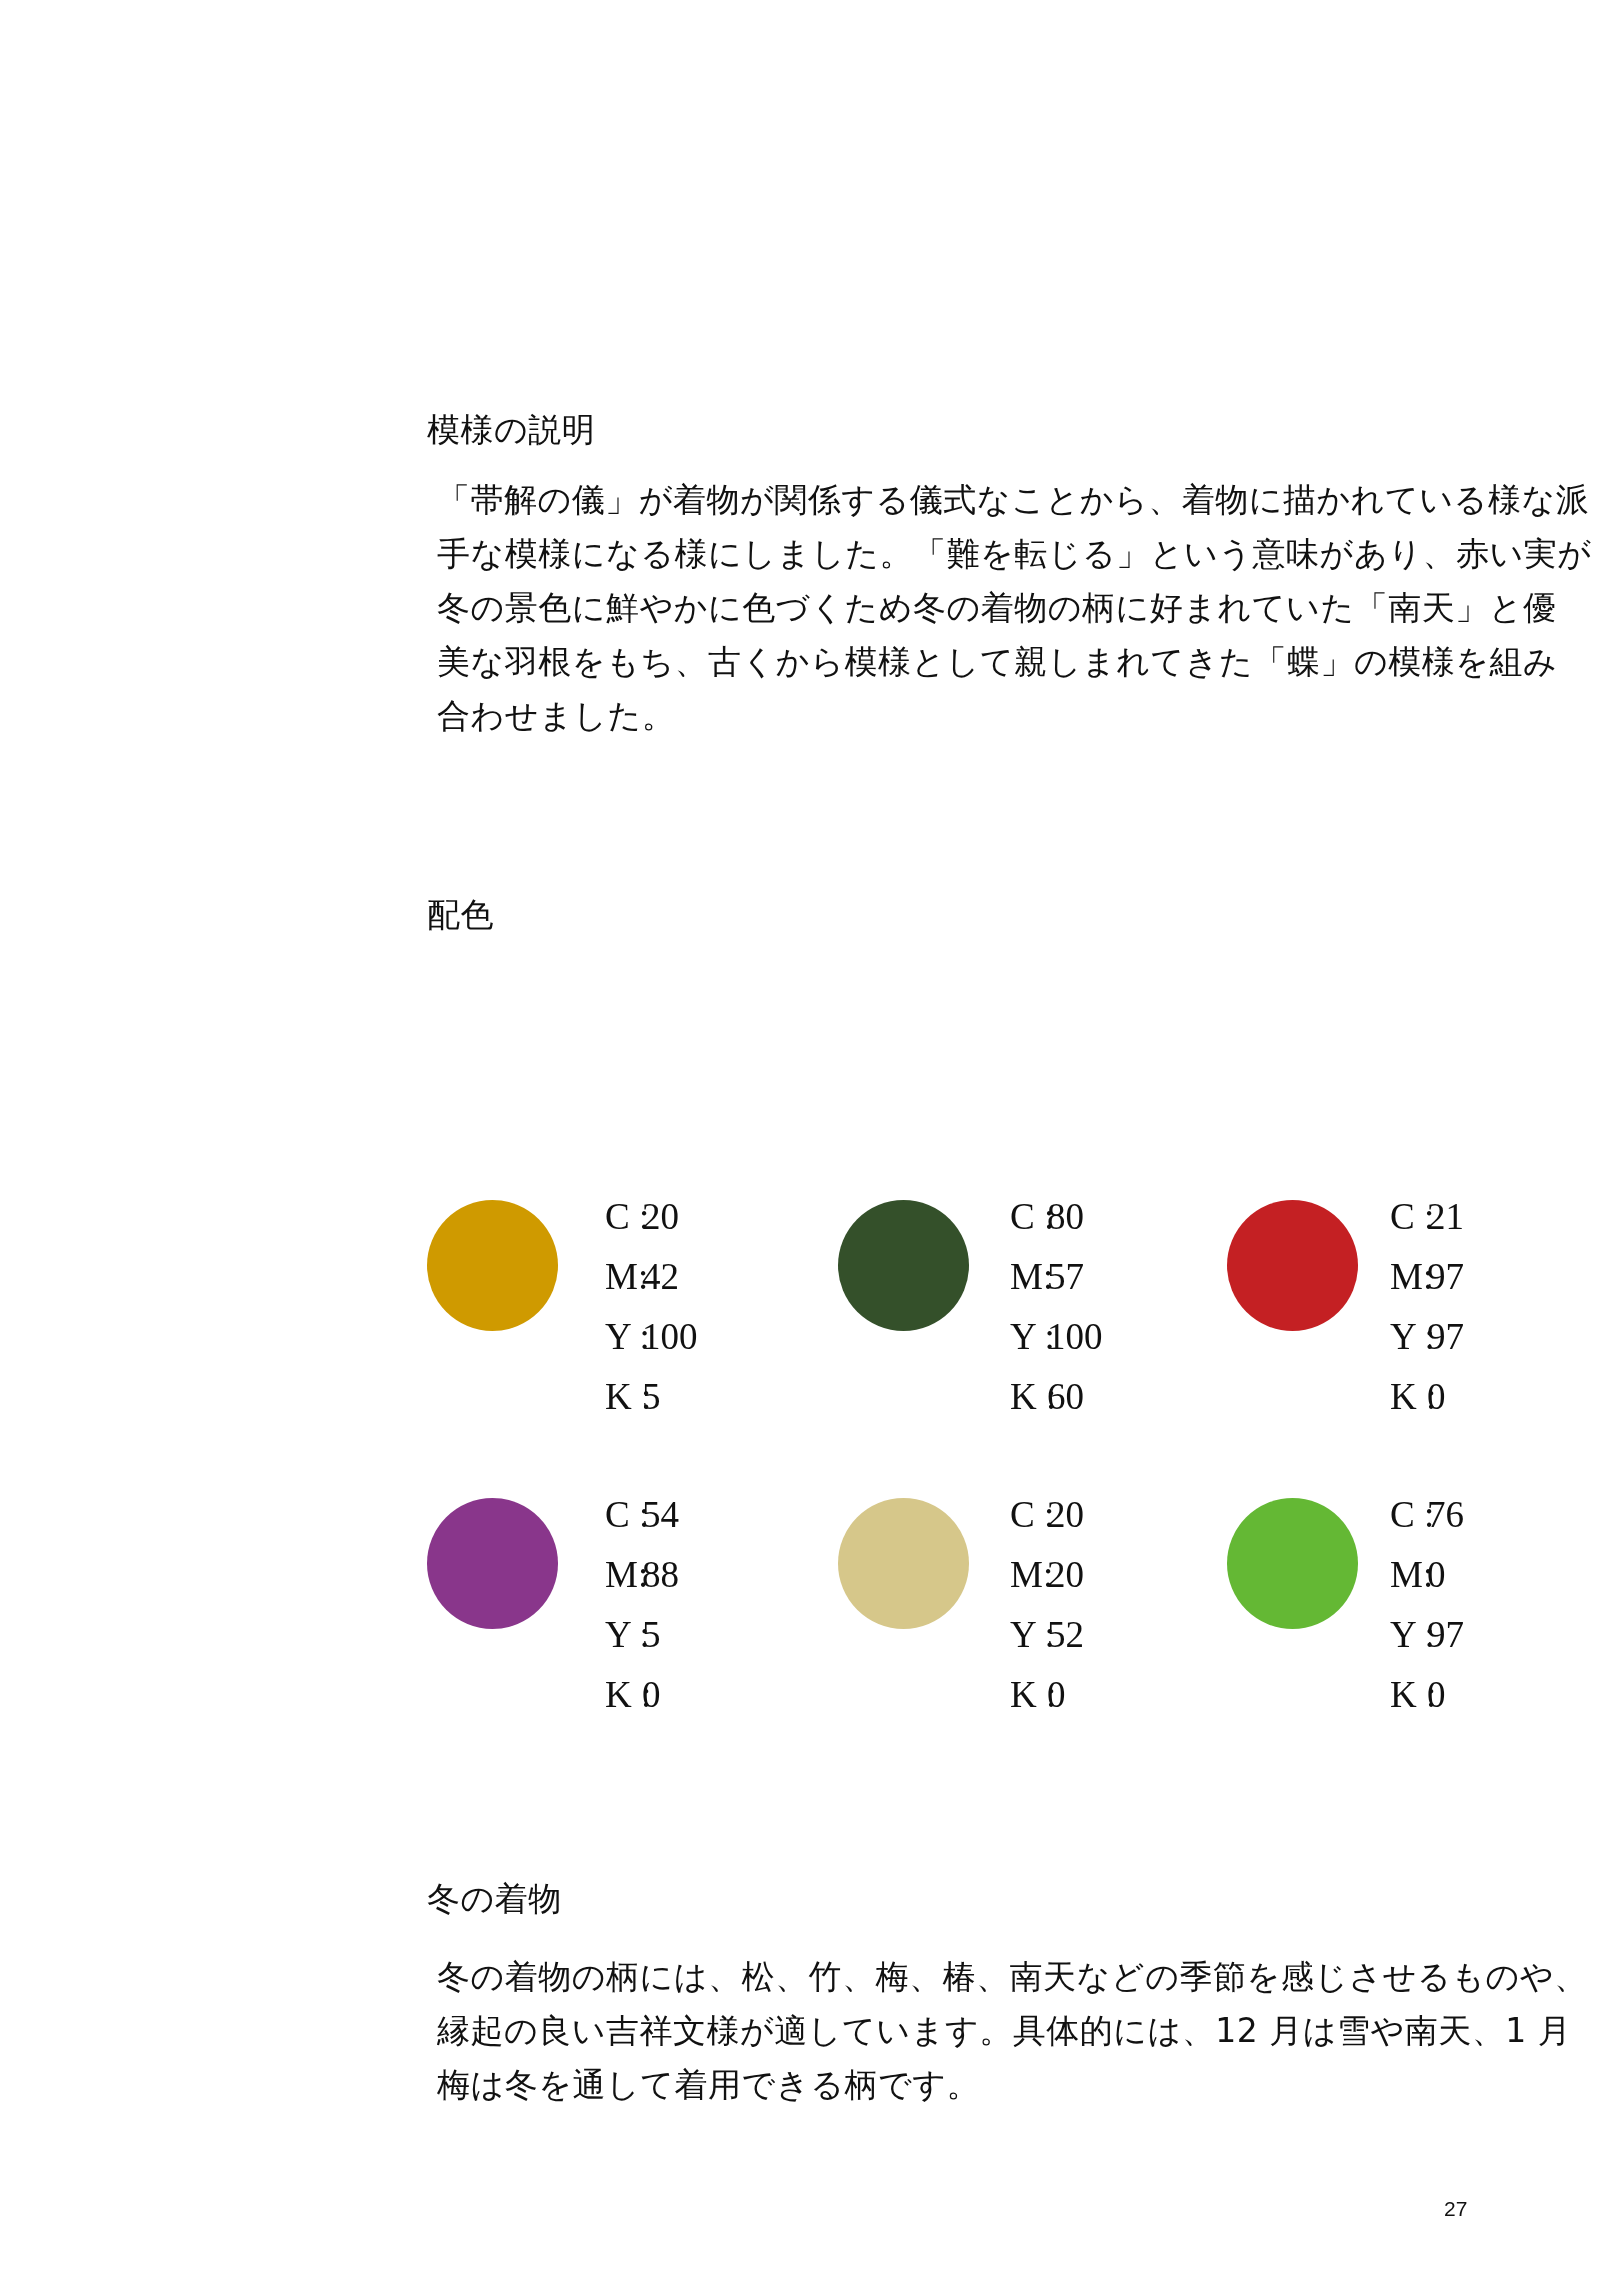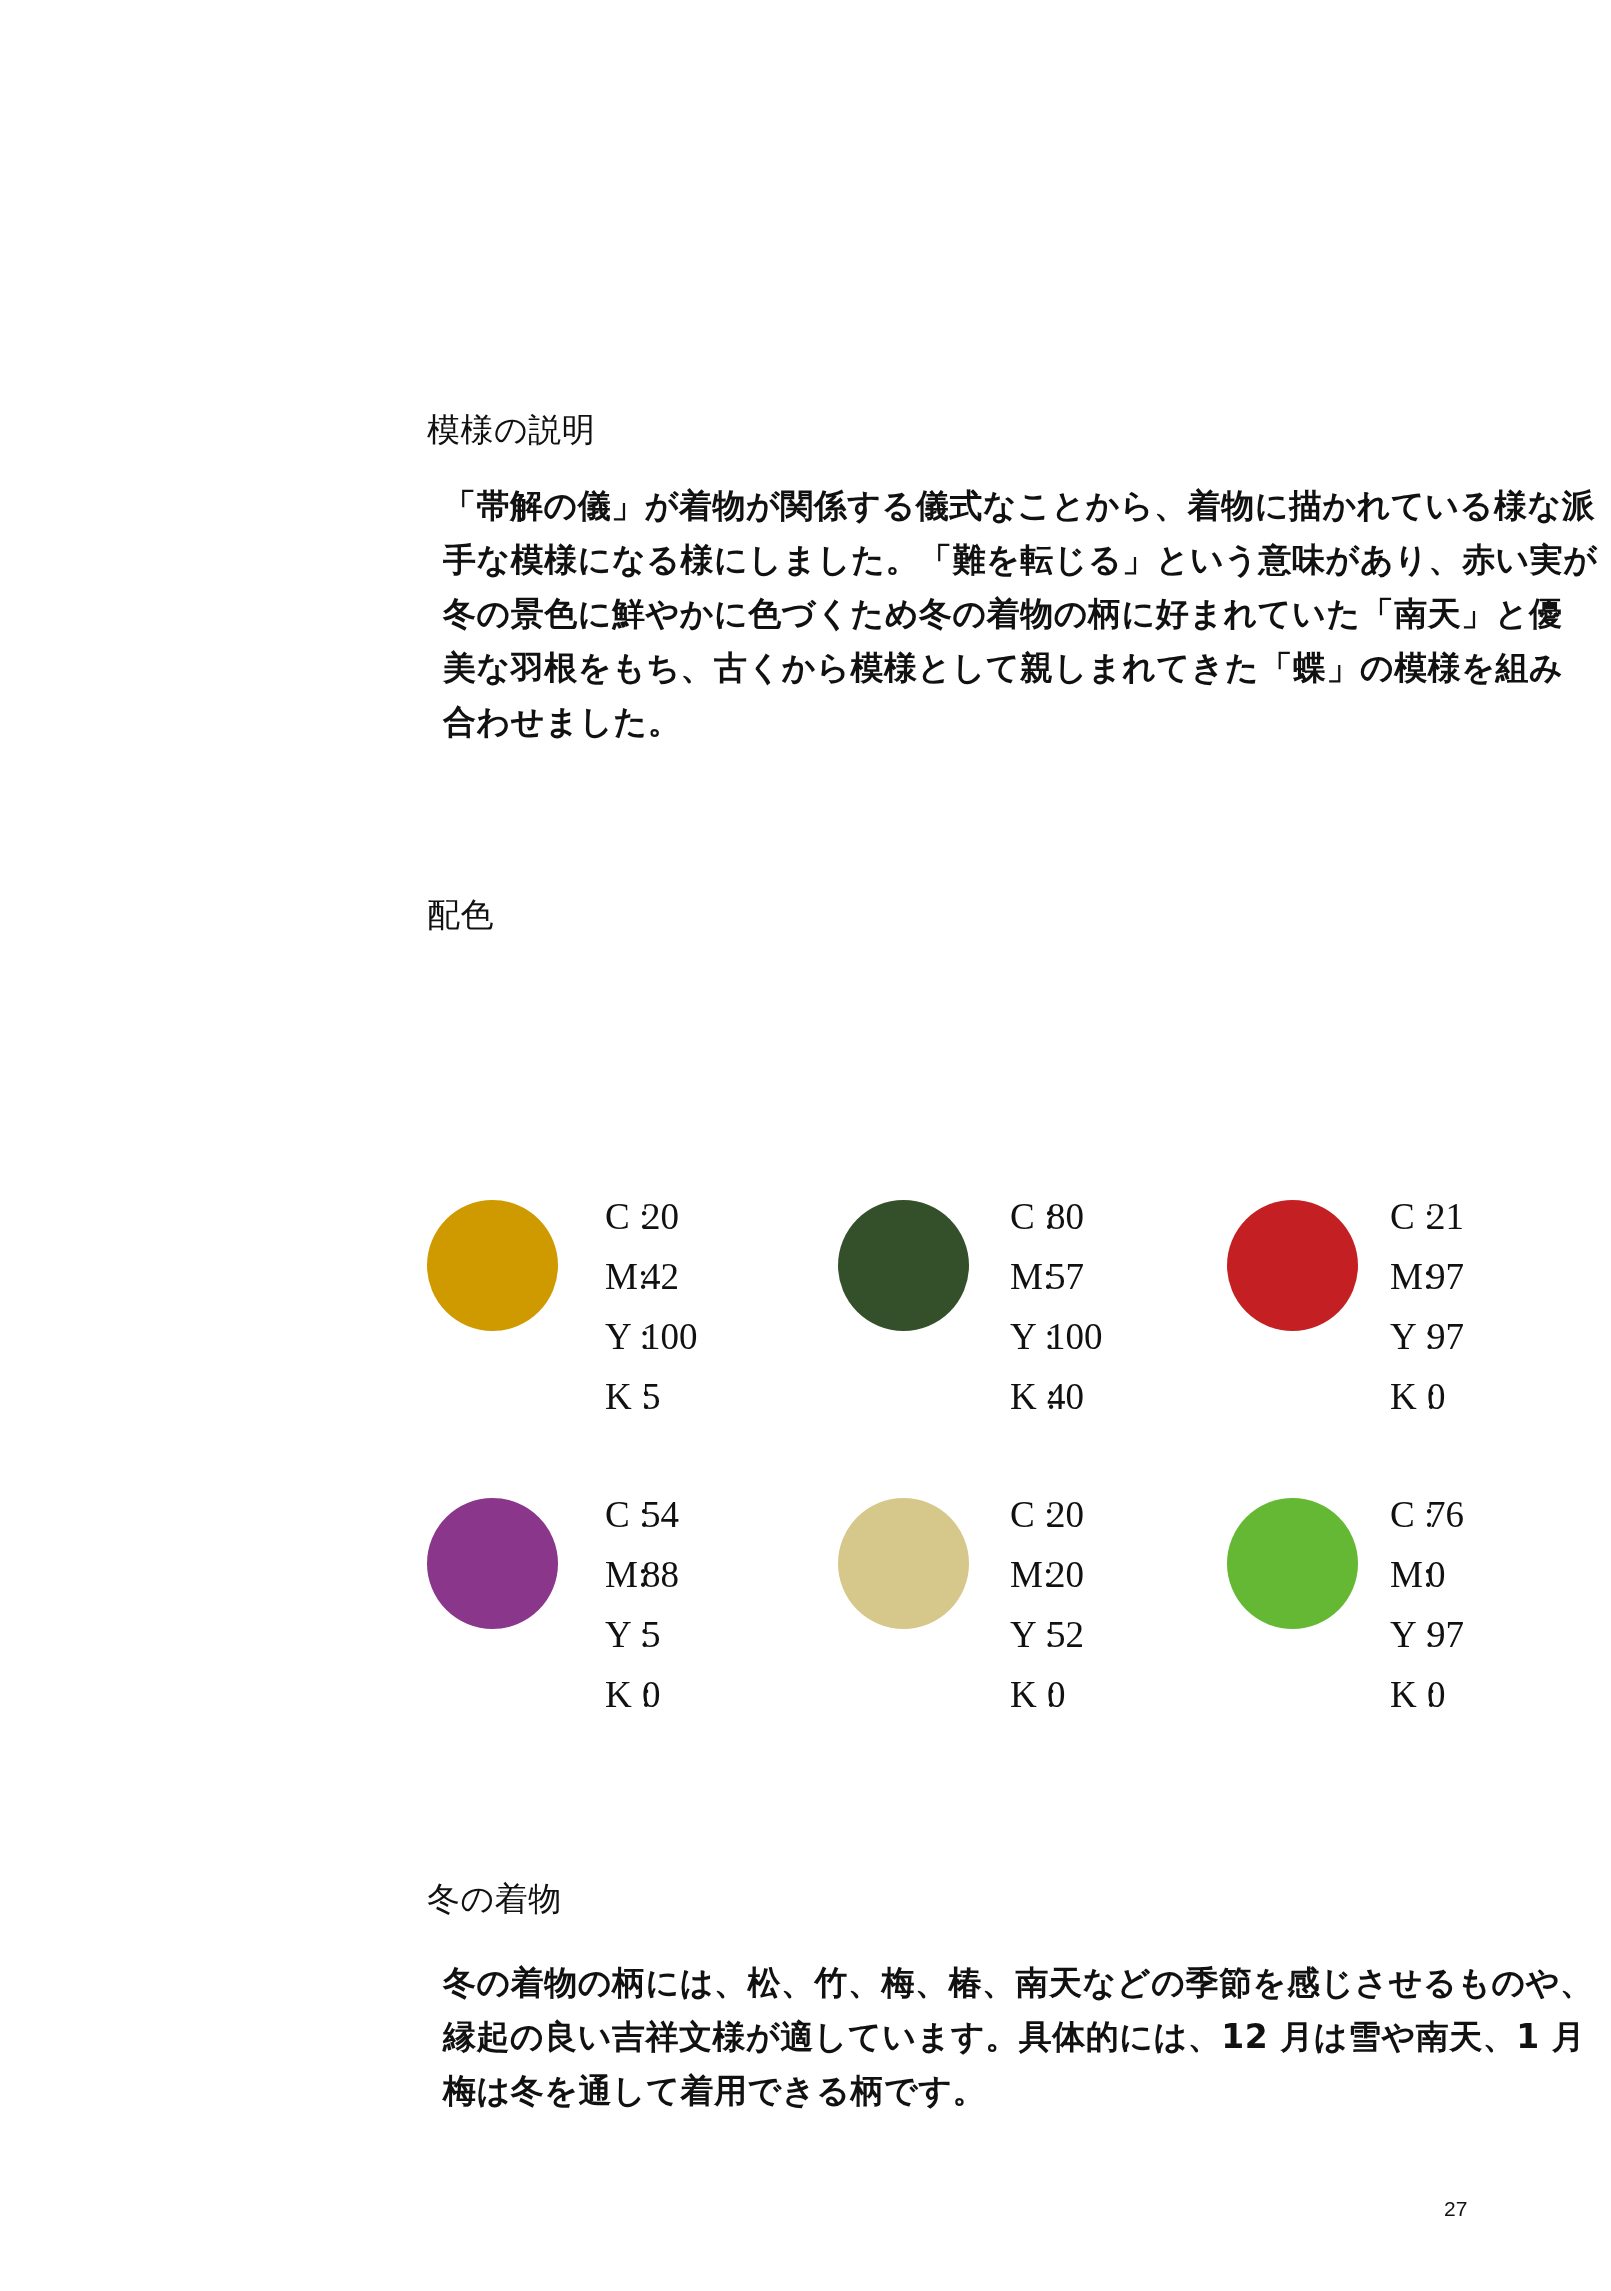--- a/index.html
+++ b/index.html
@@ -27,22 +27,21 @@
       line-height: 37px;
       margin: 0;
       font-weight: normal;
       white-space: nowrap;
       letter-spacing: 0.5px;
     }
     .para {
       position: absolute;
       left: 423px;
       width: 1078px;
-      margin: 16px;
-      font-weight: bold;
+      margin: 10px;
     }
     .para .line {
       display: block;
       font-size: 33px;
       line-height: 54px;
       height: 54px;
       white-space: nowrap;
       letter-spacing: 0.5px;
     }
     .swatch {
@@ -101,21 +100,21 @@
       <li><span class="ch">M:</span><span>42</span></li>
       <li><span class="ch">Y :</span><span>100</span></li>
       <li><span class="ch">K :</span><span>5</span></li>
     </ul>
 
     <div class="swatch" style="left: 834px; top: 1200px; background: rgb(52, 80, 42);"></div>
     <ul class="cmyk" style="left:1006px; top:1198px;">
       <li><span class="ch">C :</span><span>80</span></li>
       <li><span class="ch">M:</span><span>57</span></li>
       <li><span class="ch">Y :</span><span>100</span></li>
-      <li><span class="ch">K :</span><span>40</span></li>
+      <li><span class="ch">K :</span><span>60</span></li>
     </ul>
 
     <div class="swatch" style="left: 1223px; top: 1200px; background: rgb(196, 32, 35);"></div>
     <ul class="cmyk" style="left:1386px; top:1198px;">
       <li><span class="ch">C :</span><span>21</span></li>
       <li><span class="ch">M:</span><span>97</span></li>
       <li><span class="ch">Y :</span><span>97</span></li>
       <li><span class="ch">K :</span><span>0</span></li>
     </ul>
 

